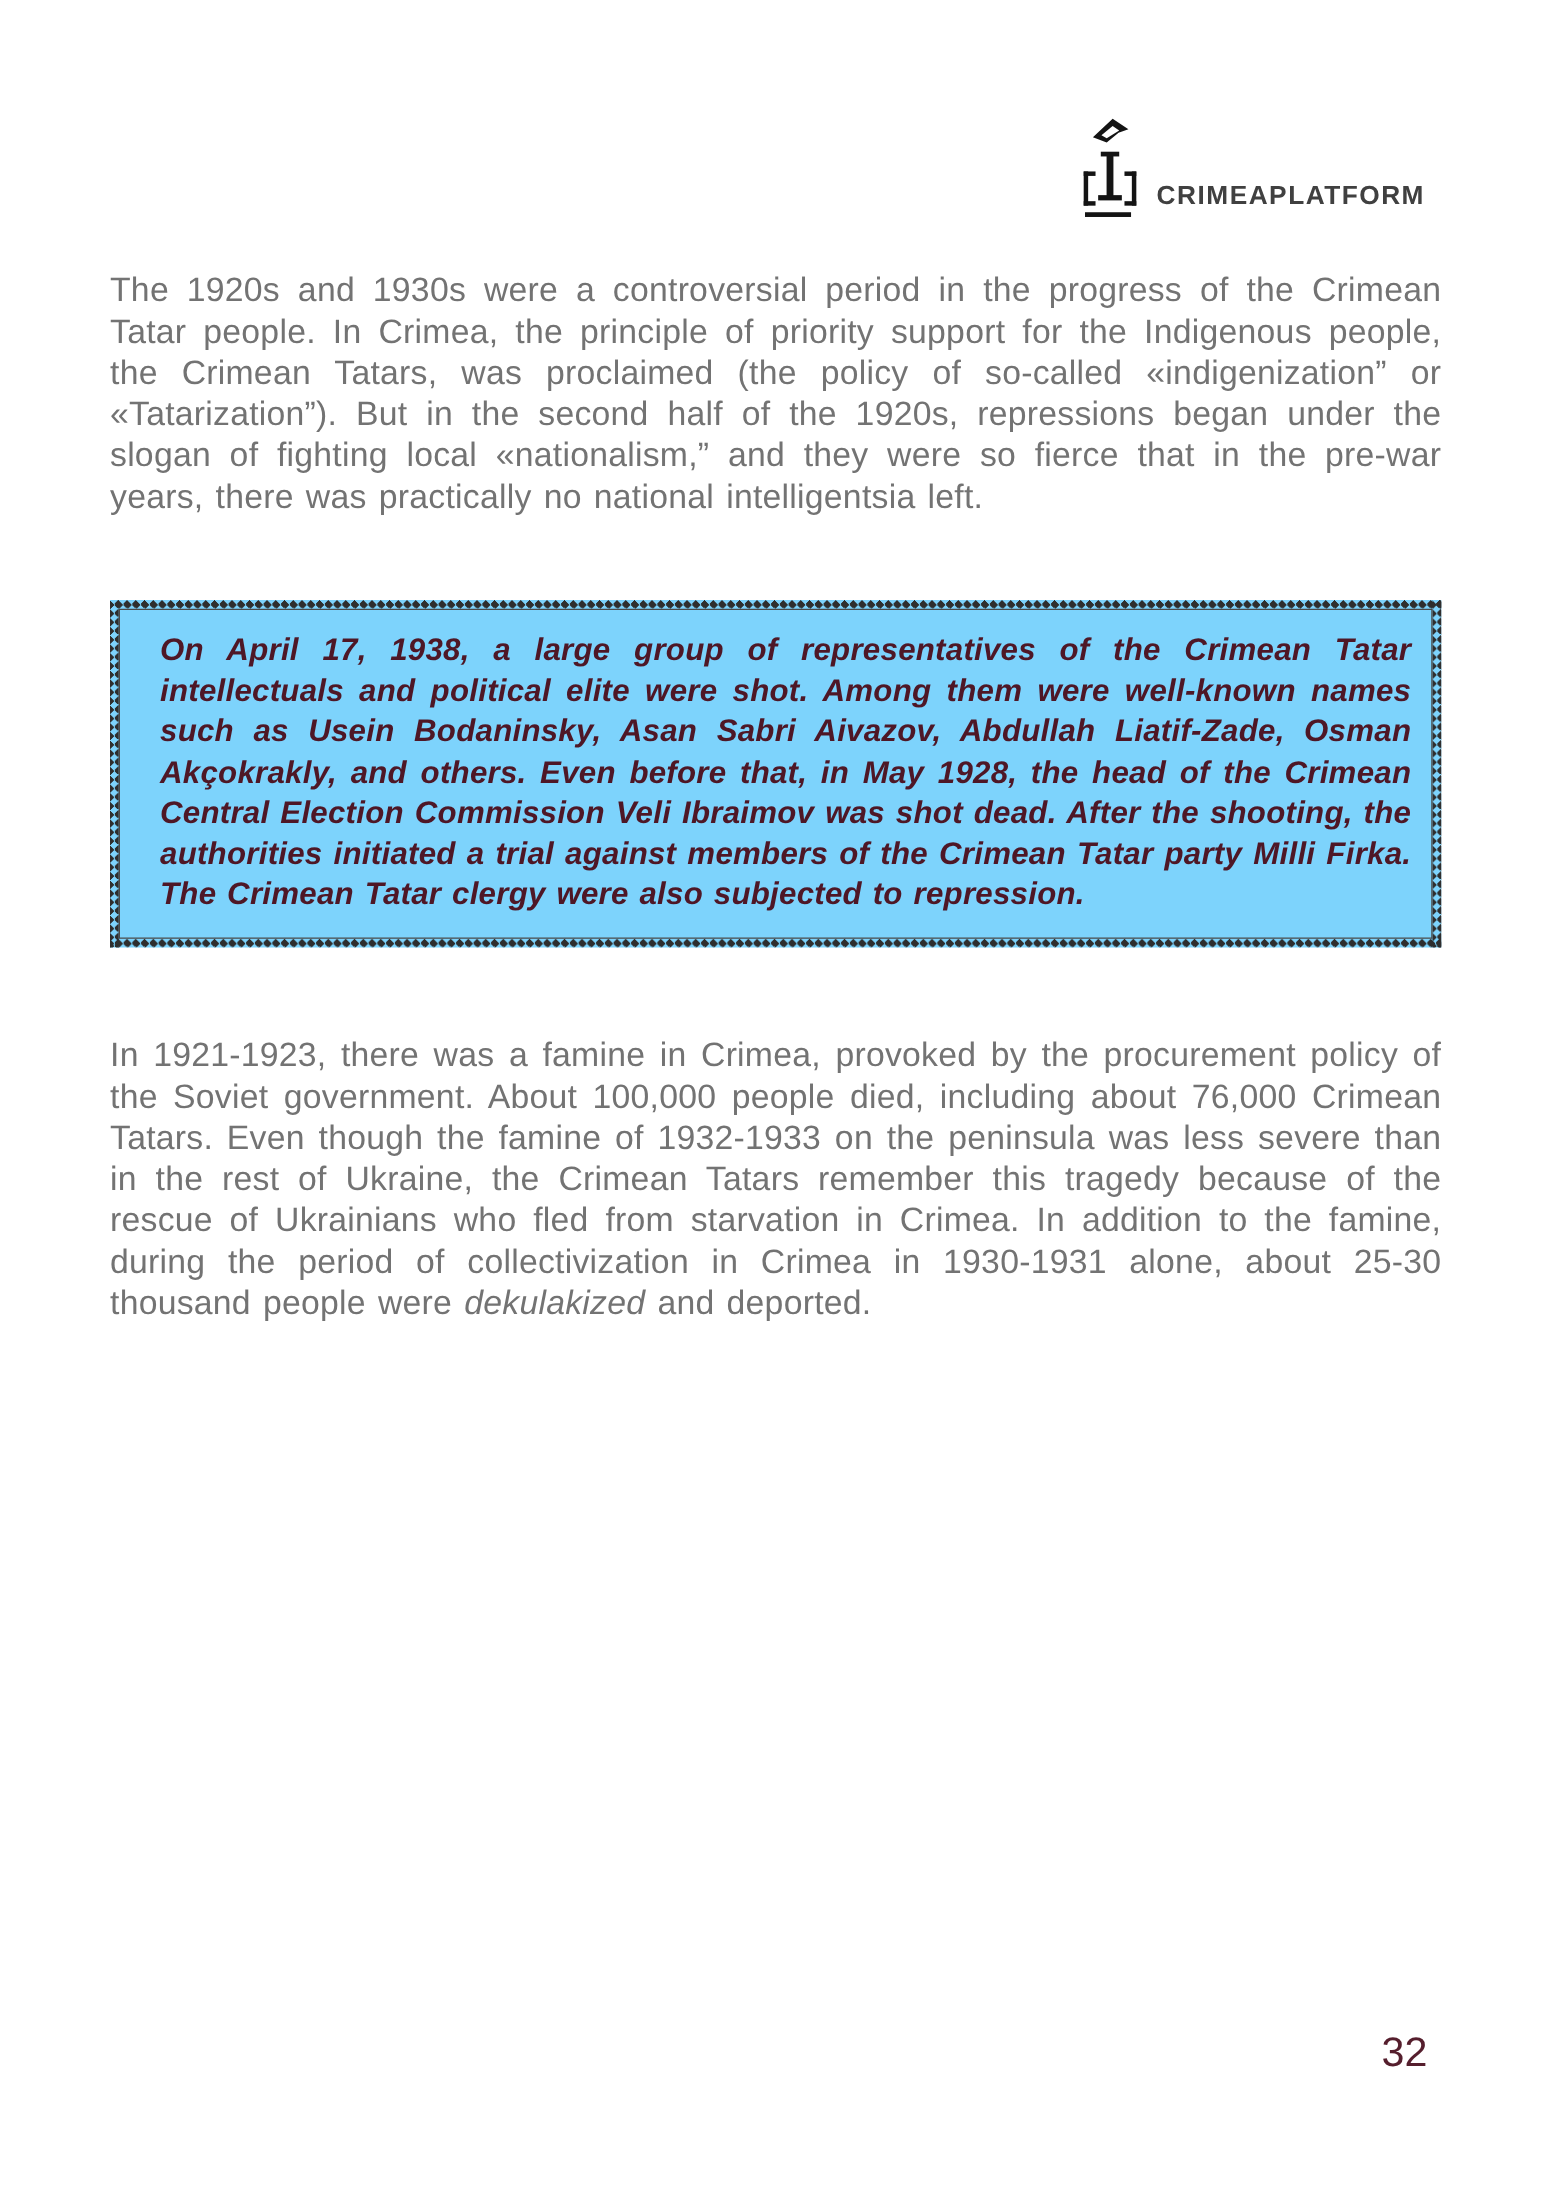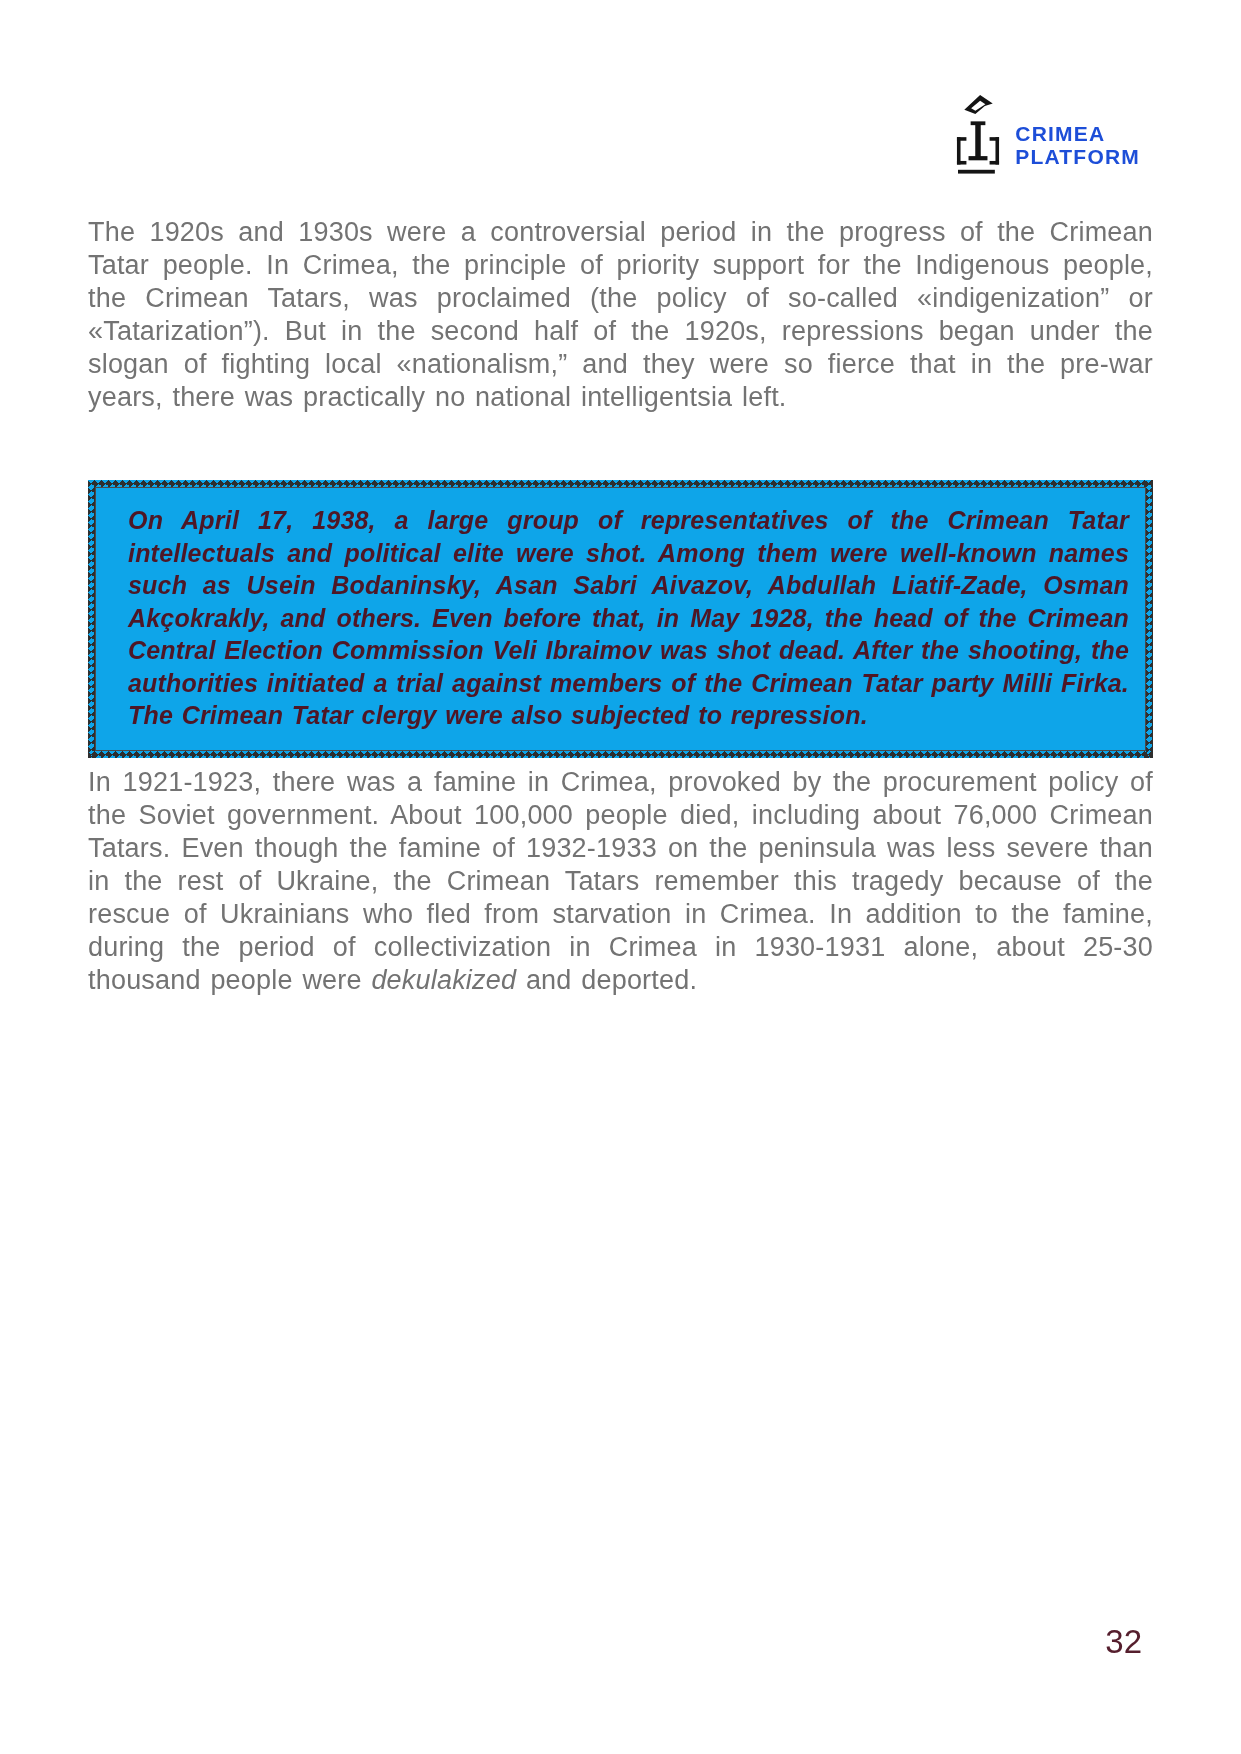--- a/index.html
+++ b/index.html
@@ -21,56 +21,55 @@
     position: absolute;
     top: 94px;
     right: 101px;
     display: flex;
     align-items: flex-end;
     gap: 15px;
   }
   .logo-icon svg { display: block; }
   .logo-text {
     display: flex;
-    flex-direction: column;
     justify-content: flex-end;
     padding-bottom: 6px;
-    color: #1d4ed8;
+    color: #404040;
     font-weight: 700;
     font-size: 21px;
     line-height: 23px;
     letter-spacing: 1.2px;
   }
 
   
   .body-par {
     position: absolute;
     left: 88px;
     width: 1065px;
     margin: 0;
     color: #737373;
     font-size: 27px;
     line-height: 33px;
     letter-spacing: 0.2px;
     word-spacing: 2px;
     text-align: justify;
   }
   .p1 { top: 216px; }
-  .p2 { top: 766px; }
+  .p2 { top: 828px; }
   .p2 .ital { font-style: italic; }
 
   
   .callout {
     position: absolute;
     top: 480px;
     left: 88px;
     width: 1065px;
     box-sizing: border-box;
     padding: 24px 24px 26px 40px;
-    background: #0ea5e9;
+    background: #7dd3fc;
   }
   
   .chain {
     position: absolute;
     background: repeating-conic-gradient(from 45deg, #2e2e2e 0% 25%, rgba(0,0,0,0) 25% 50%);
     background-size: 7px 7px;
   }
   .chain-top    { top: 0; left: 0; right: 0; height: 7px; }
   .chain-bottom { bottom: 0; left: 0; right: 0; height: 7px; }
   .chain-left   { top: 0; bottom: 0; left: 0; width: 7px; }

